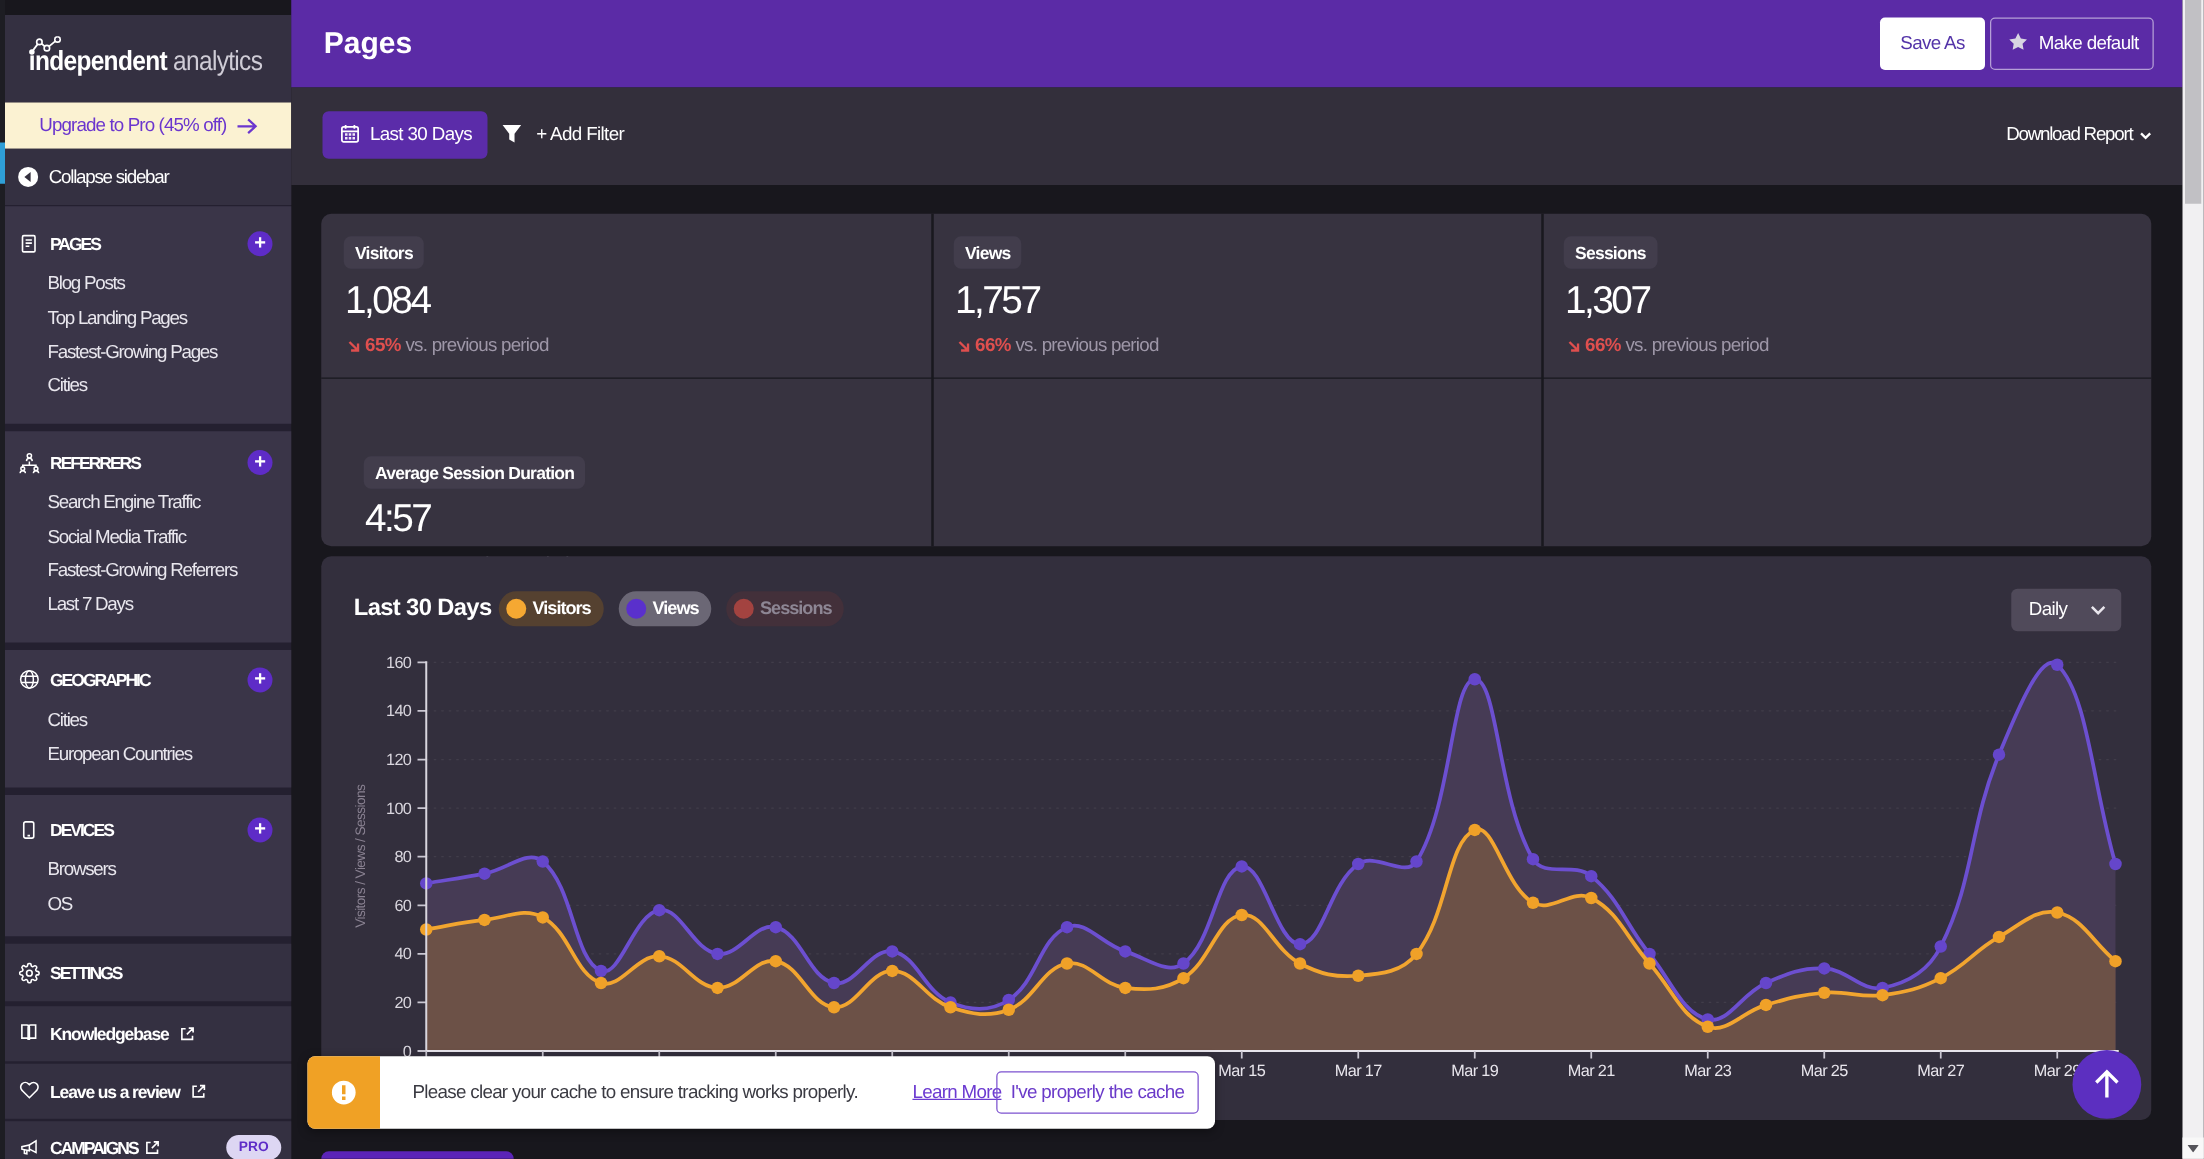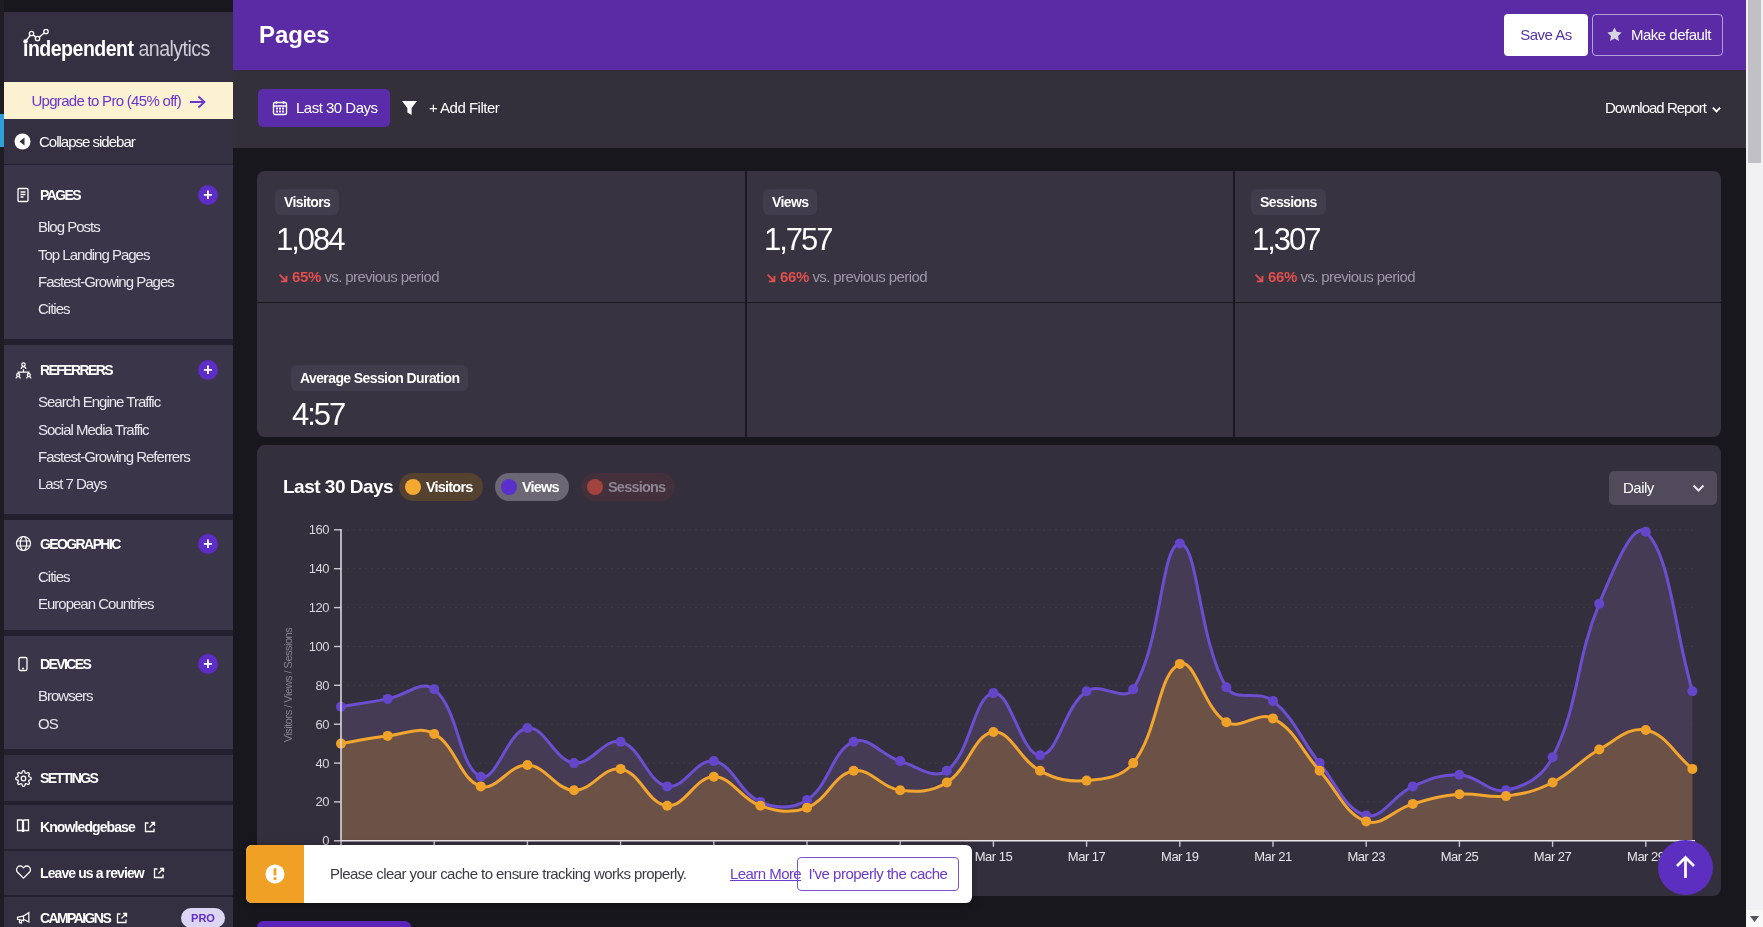--- a/index.html
+++ b/index.html
@@ -47,21 +47,21 @@
 .chg b{letter-spacing:-0.4px;}
 .row2 .bignum{top:50px;}
 .row2 .chg{top:95.5px;}
 .red{color:#df4f4e;}
 .green{color:#3fa458;}
 #chart{left:257px;top:445px;width:1464px;height:450.5px;background:#332f3d;border-radius:8px;}
 #ctitle{position:absolute;left:26px;top:31px;font-size:19px;font-weight:bold;color:#fff;letter-spacing:-0.5px;}
 .pill{position:absolute;top:28px;height:28px;border-radius:14px;font-size:14.5px;font-weight:bold;line-height:28px;
  padding:0 10px 0 27px;letter-spacing:-0.8px;}
 .pill .dot{position:absolute;left:6px;top:6px;width:16px;height:16px;border-radius:50%;}
-#dailysel{position:absolute;left:1352px;top:26px;width:108px;height:34px;background:#504a5a;border-radius:5px;
+#dailysel{position:absolute;left:1352px;top:26px;width:88px;height:34px;background:#504a5a;border-radius:5px;
  color:#fff;font-size:15px;line-height:34px;}
 .axlab{font-size:13px;fill:#d9d6de;letter-spacing:-0.5px;}
 .axlab2{font-size:13px;fill:#e8e5ec;letter-spacing:-0.5px;}
 #notif{left:246px;top:845px;width:726px;height:58px;background:#fff;border-radius:6px;z-index:30;
  box-shadow:0 2px 8px rgba(0,0,0,0.35);}
 #norange{position:absolute;left:0;top:0;width:58px;height:58px;background:#f0a125;border-radius:6px 0 0 6px;}
 #ntext{position:absolute;left:84px;top:20px;font-size:15px;color:#3a3a42;letter-spacing:-0.55px;}
 #ntext a{color:#6c3bd1;margin-left:40px;}
 #nbtn{position:absolute;left:551px;top:12px;width:162px;height:34px;border:1.5px solid #7c52cf;border-radius:4px;
  color:#6a3ac9;font-size:15px;text-align:center;line-height:32px;letter-spacing:-0.5px;}

